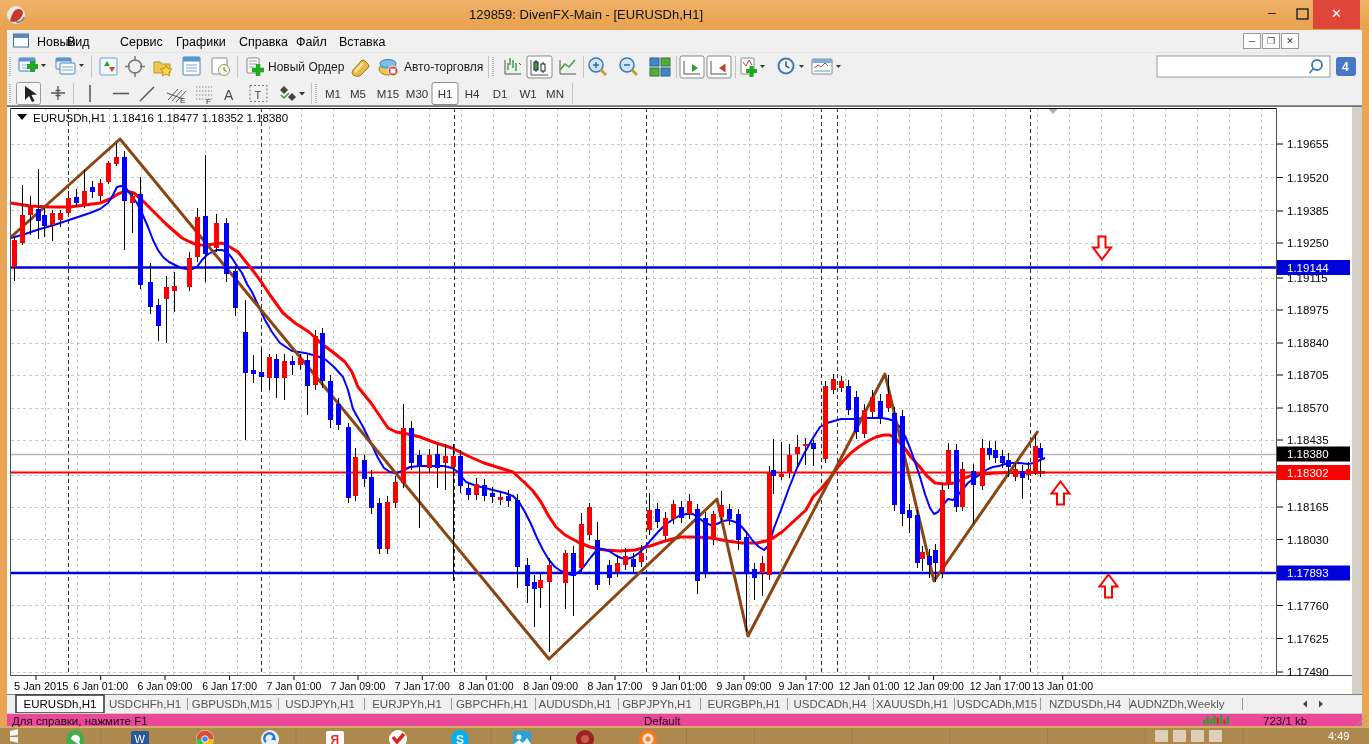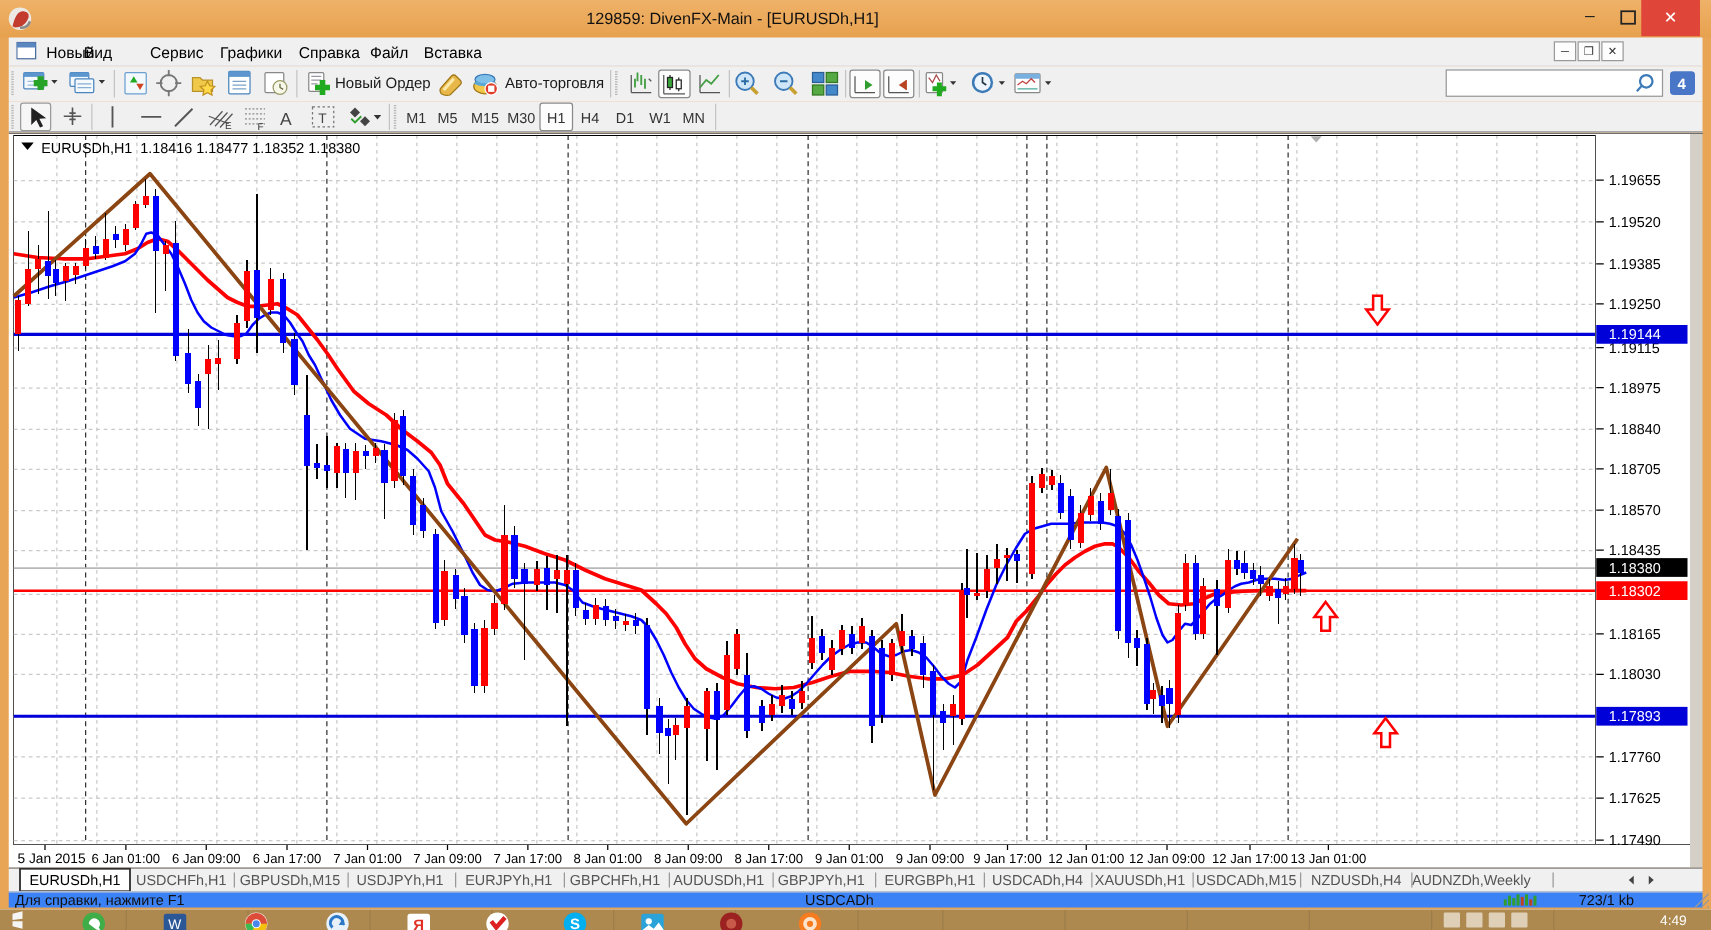--- a/index.html
+++ b/index.html
@@ -7,21 +7,21 @@
 .abs { position:absolute; }
 #titlebar { left:0; top:0; width:1369px; height:30px; background:linear-gradient(#efb269,#e7a14e); }
 #title-text { left:0; top:7px; width:1172px; text-align:center; font-size:13px; color:#111; }
 #menubar { left:7px; top:30px; width:1355px; height:23px; background:#f0f0f0; border-bottom:1px solid #e4e4e4;}
 .menuitem { position:absolute; top:35px; font-size:12.5px; color:#000; }
 #toolbar1 { left:7px; top:53px; width:1355px; height:28px; background:#f0f0f0; }
 #toolbar2 { left:7px; top:81px; width:1355px; height:25px; background:#f0f0f0; border-bottom:1px solid #909090;}
 #chartwrap { left:7px; top:107px; width:1345px; height:587px; background:#fff; }
 #mdi-right { left:1352px; top:107px; width:10px; height:587px; background:#d4d0c8; }
 #tabbar { left:7px; top:694px; width:1355px; height:19px; background:#f0f0f0; border-top:1px solid #808080; }
-#statusbar { left:7px; top:713px; width:1355px; height:13px; background:#3b82f6; border-top:1px solid #cfcfcf; font-size:11.5px; color:#111; }
+#statusbar { left:7px; top:713px; width:1355px; height:13px; background:#ec4899; border-top:1px solid #cfcfcf; font-size:11.5px; color:#111; }
 .mdibtn { position:absolute; top:33px; width:18px; height:16px; background:#fdfdfd; border:1px solid #999;
   font-size:9px; text-align:center; line-height:14px; color:#333; }
 </style></head>
 <body>
   <div id="titlebar" class="abs"></div>
   <div id="title-text" class="abs">129859: DivenFX-Main - [EURUSDh,H1]</div>
   <svg class="abs" style="left:6px;top:5px" width="22" height="20" viewBox="0 0 22 20">
      <circle cx="10" cy="10" r="9" fill="#ece9e4"></circle>
     <path d="M4 16 Q7 3 13 4 Q19 5 16 11 Q13 17 6 17 Z" fill="#c23b2e"></path>
     <path d="M10 17 q6 1 8 -5" stroke="#8a8a8a" stroke-width="2" fill="none"></path>
@@ -658,21 +658,21 @@
 <rect x="866" y="4" width="1" height="12" fill="#999"></rect>
 <rect x="947" y="4" width="1" height="12" fill="#999"></rect>
 <rect x="1033" y="4" width="1" height="12" fill="#999"></rect>
 <rect x="1122" y="4" width="1" height="12" fill="#999"></rect>
 <rect x="1235" y="4" width="1" height="12" fill="#999"></rect>
 <path d="M1296 10 l4 -3.5 v7 z" fill="#444"></path>
     <path d="M1316 10 l-4 -3.5 v7 z" fill="#444"></path>
   </svg>
   <div id="statusbar" class="abs">
     <span style="position:absolute;left:5px;top:1px">Для справки, нажмите F1</span>
-    <span style="position:absolute;left:637px;top:1px">USDCADh</span>
+    <span style="position:absolute;left:637px;top:1px">Default</span>
     <span style="position:absolute;left:1256px;top:1px">723/1 kb</span>
   </div>
   <svg class="abs" style="left:0;top:713px" width="1369" height="14">
     <rect x="1203.0" y="6.5" width="2.4" height="5" fill="#2f9e2f"></rect>
 <rect x="1206.4" y="3.5" width="2.4" height="8" fill="#2f9e2f"></rect>
 <rect x="1209.8" y="5.5" width="2.4" height="6" fill="#2f9e2f"></rect>
 <rect x="1213.2" y="2.5" width="2.4" height="9" fill="#2f9e2f"></rect>
 <rect x="1216.6" y="4.5" width="2.4" height="7" fill="#b84422"></rect>
 <rect x="1220.0" y="2.5" width="2.4" height="9" fill="#2f9e2f"></rect>
 <rect x="1223.4" y="6.5" width="2.4" height="5" fill="#b84422"></rect>

